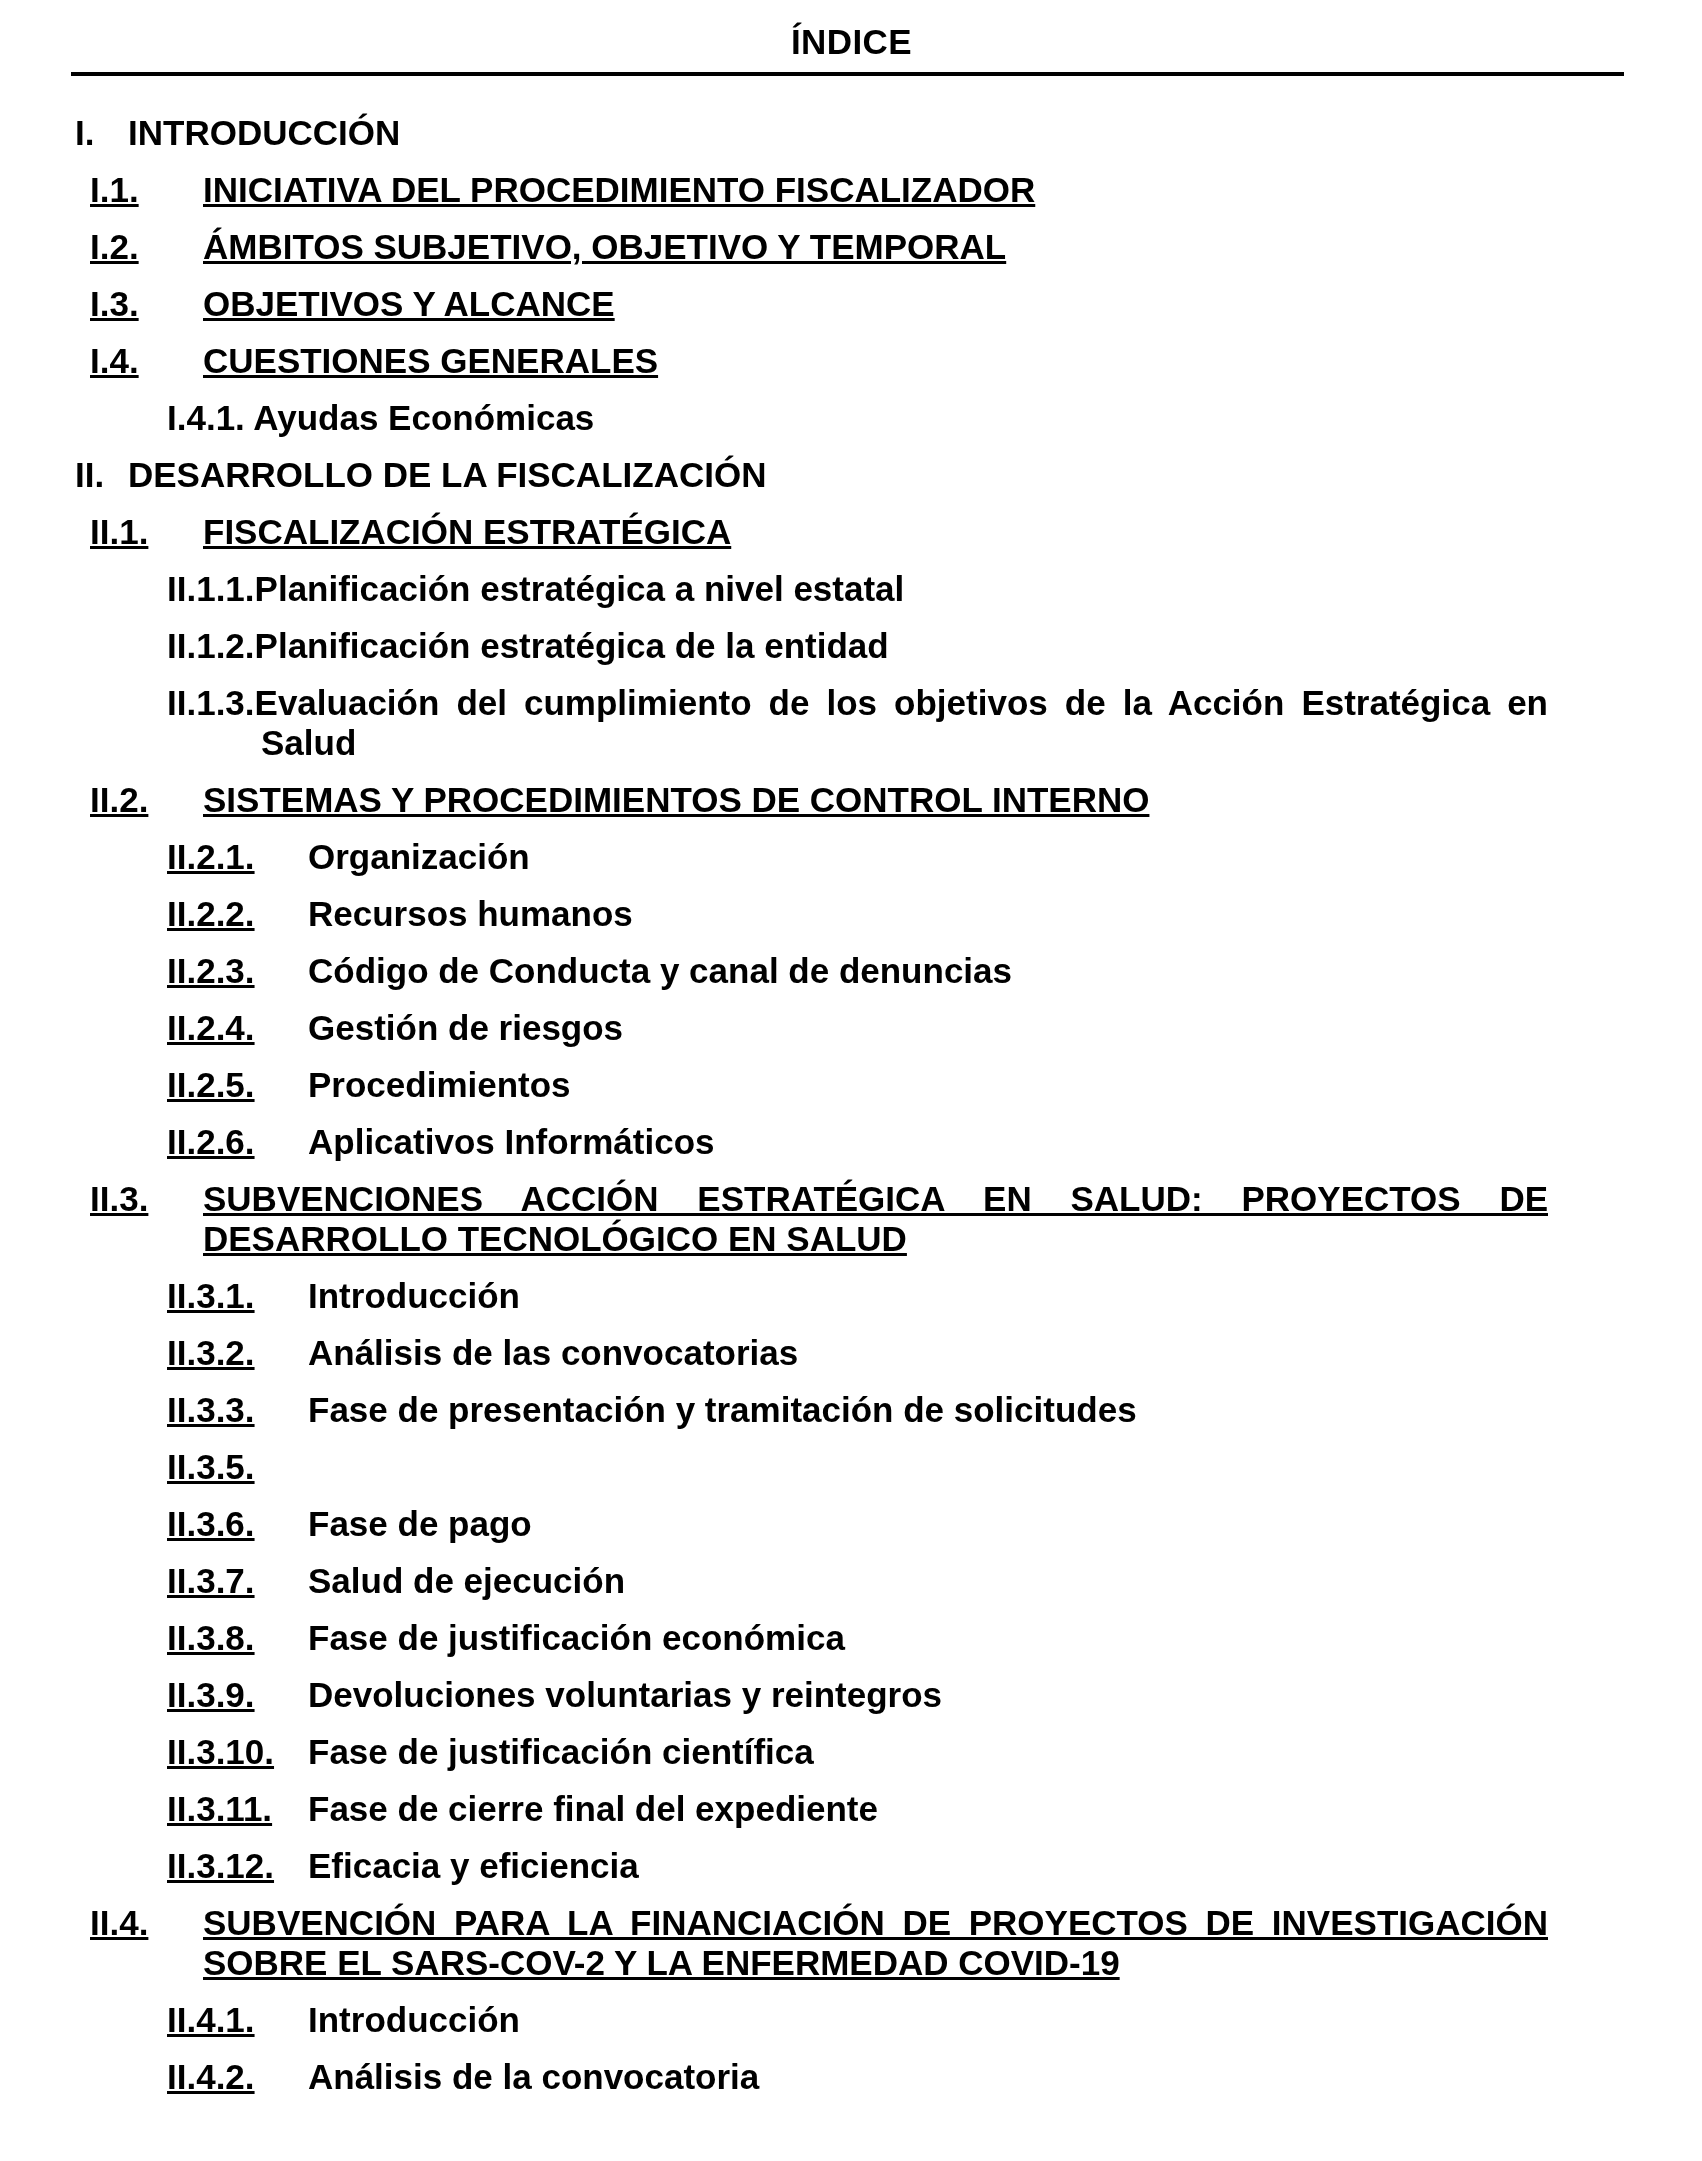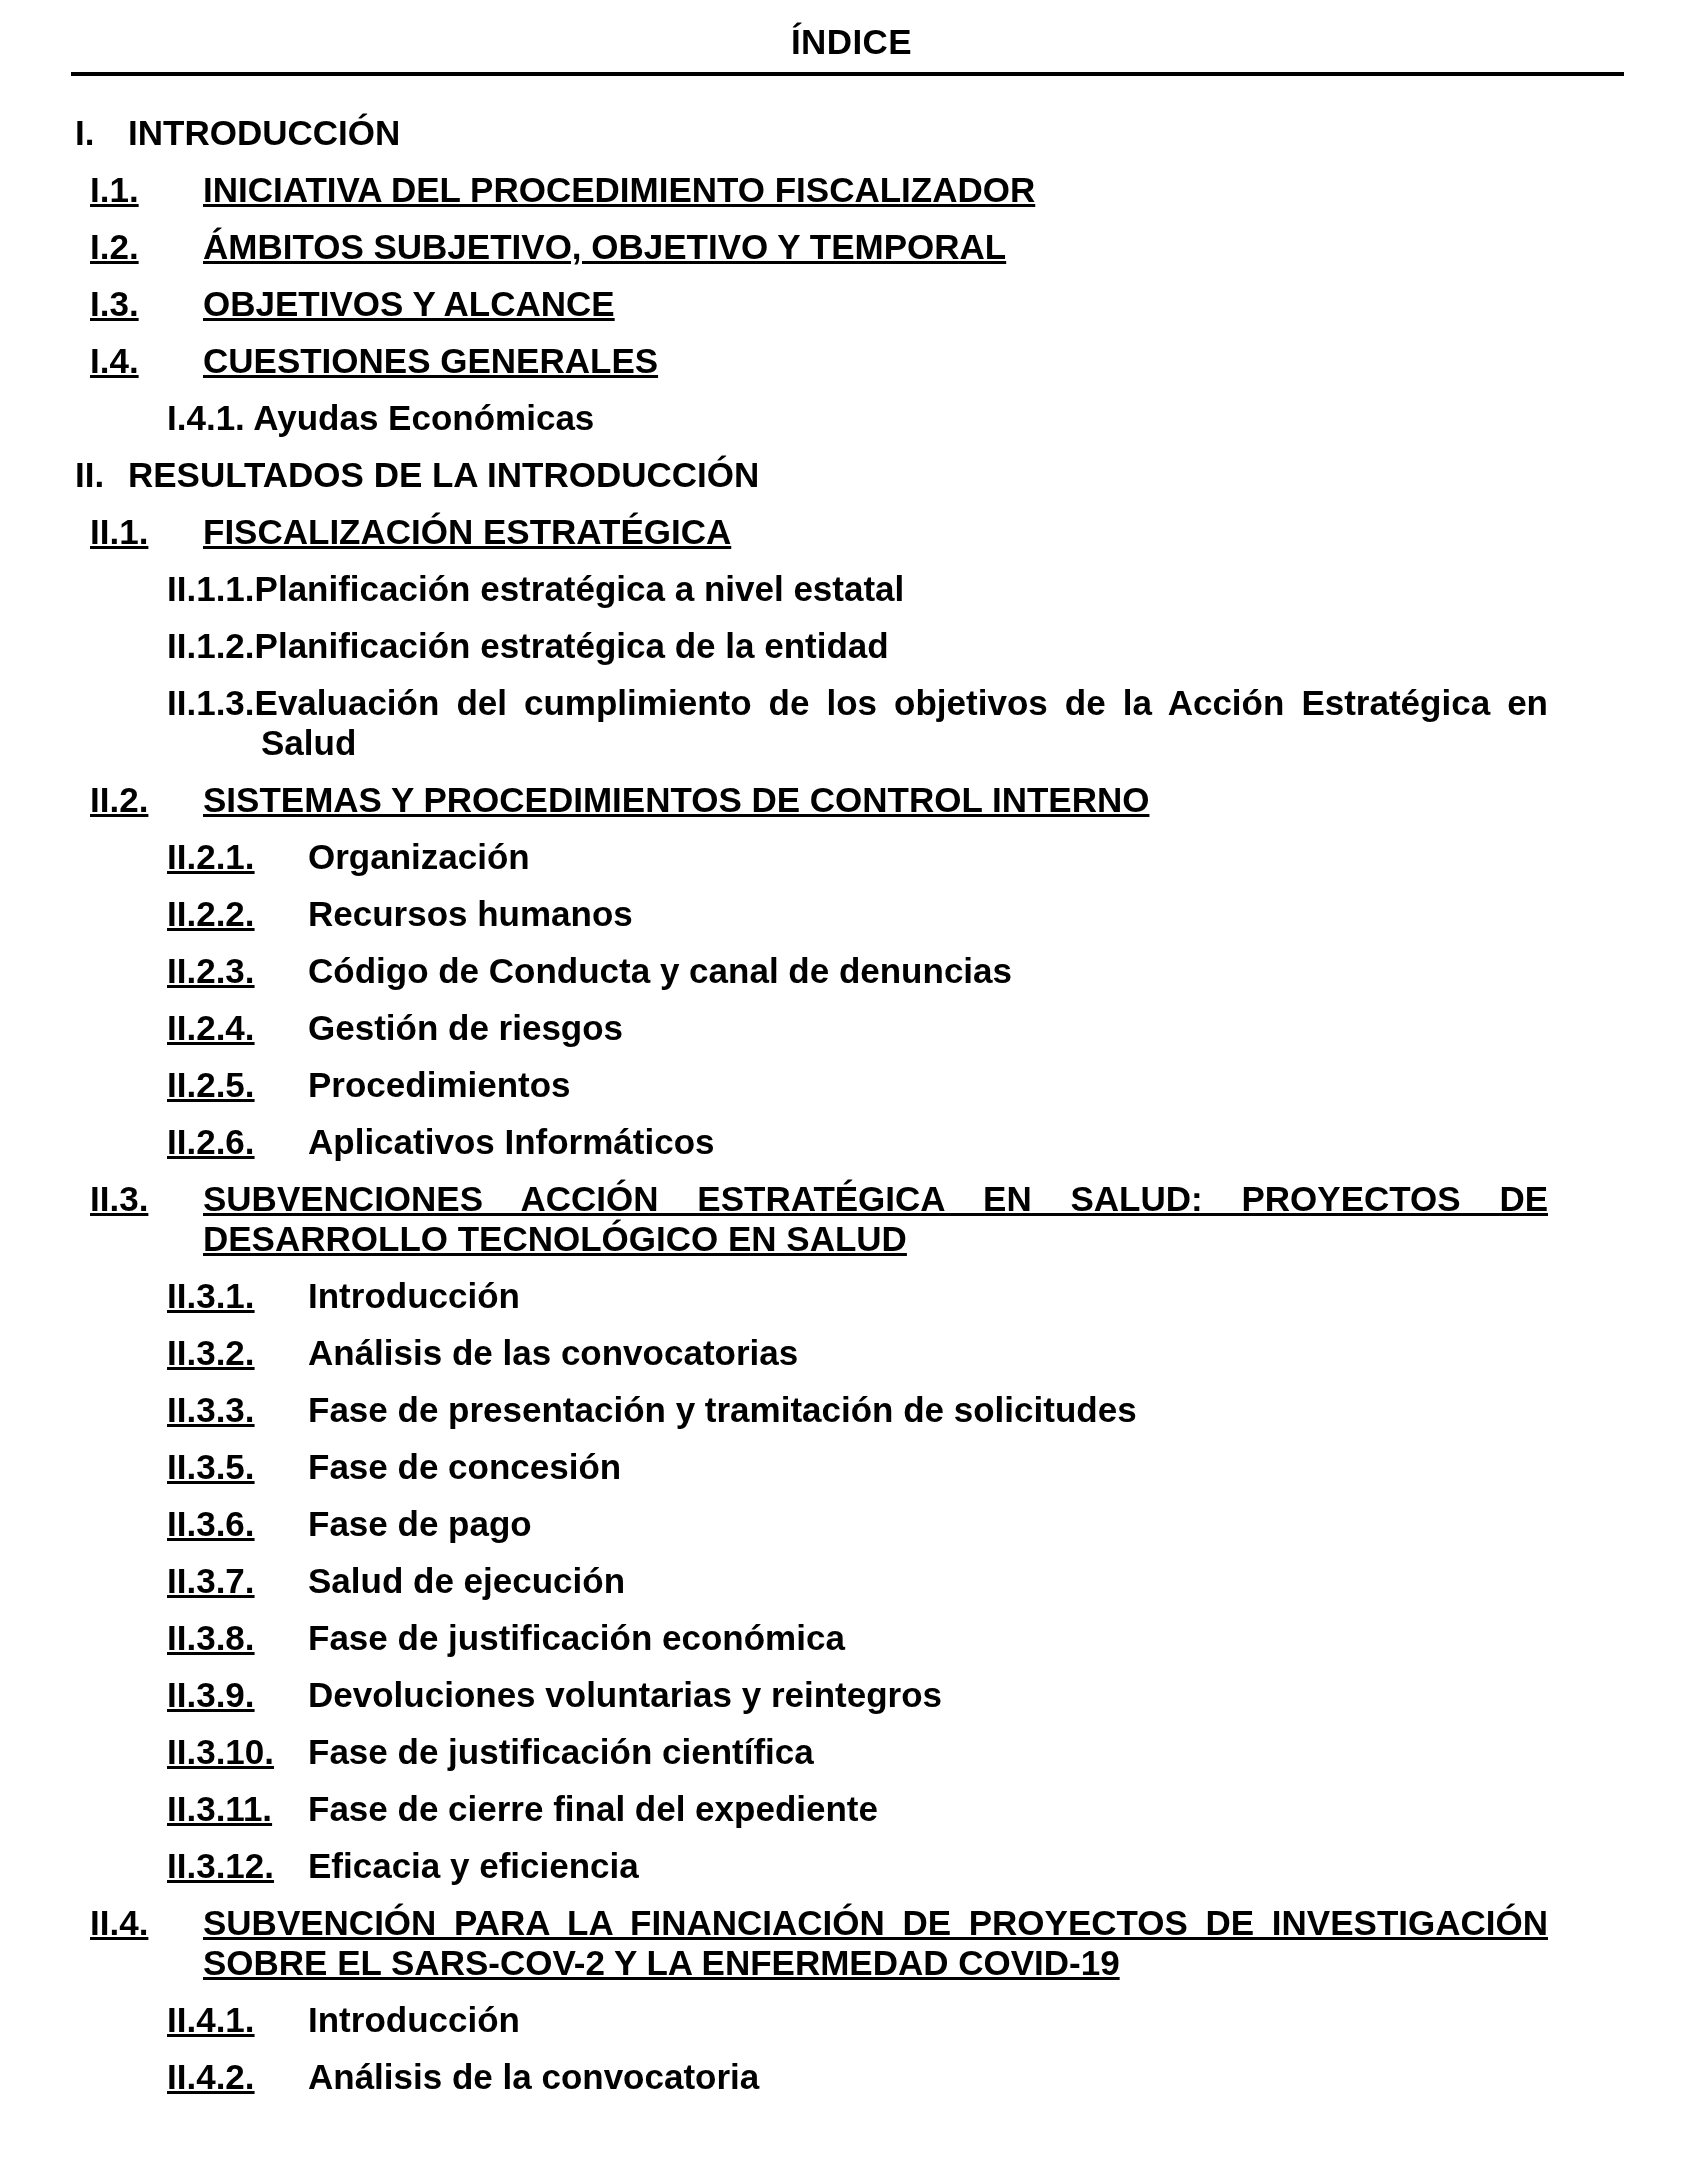--- a/index.html
+++ b/index.html
@@ -95,21 +95,21 @@
         <span class="num">I.3.</span>
         <span class="txt">OBJETIVOS Y ALCANCE</span>
       </div>
       <div class="row l2">
         <span class="num">I.4.</span>
         <span class="txt">CUESTIONES GENERALES</span>
       </div>
       <div class="row joined"><span class="num">I.4.1.</span> <span class="txt">Ayudas Económicas</span></div>
       <div class="row l1">
         <span class="num">II.</span>
-        <span class="txt">RESULTADOS DE LA INTRODUCCIÓN</span>
+        <span class="txt">DESARROLLO DE LA FISCALIZACIÓN</span>
       </div>
       <div class="row l2">
         <span class="num">II.1.</span>
         <span class="txt">FISCALIZACIÓN ESTRATÉGICA</span>
       </div>
       <div class="row joined"><span class="num">II.1.1.</span><span class="txt">Planificación estratégica a nivel estatal</span></div>
       <div class="row joined"><span class="num">II.1.2.</span><span class="txt">Planificación estratégica de la entidad</span></div>
       <div class="row joined justify"><span class="num">II.1.3.</span><span class="txt">Evaluación del cumplimiento de los objetivos de la Acción Estratégica en Salud</span></div>
       <div class="row l2">
         <span class="num">II.2.</span>
@@ -150,21 +150,20 @@
       <div class="row l3">
         <span class="num">II.3.2.</span>
         <span class="txt">Análisis de las convocatorias</span>
       </div>
       <div class="row l3">
         <span class="num">II.3.3.</span>
         <span class="txt">Fase de presentación y tramitación de solicitudes</span>
       </div>
       <div class="row l3">
         <span class="num">II.3.5.</span>
-        <span class="txt">Fase de concesión</span>
       </div>
       <div class="row l3">
         <span class="num">II.3.6.</span>
         <span class="txt">Fase de pago</span>
       </div>
       <div class="row l3">
         <span class="num">II.3.7.</span>
         <span class="txt">Salud de ejecución</span>
       </div>
       <div class="row l3">

